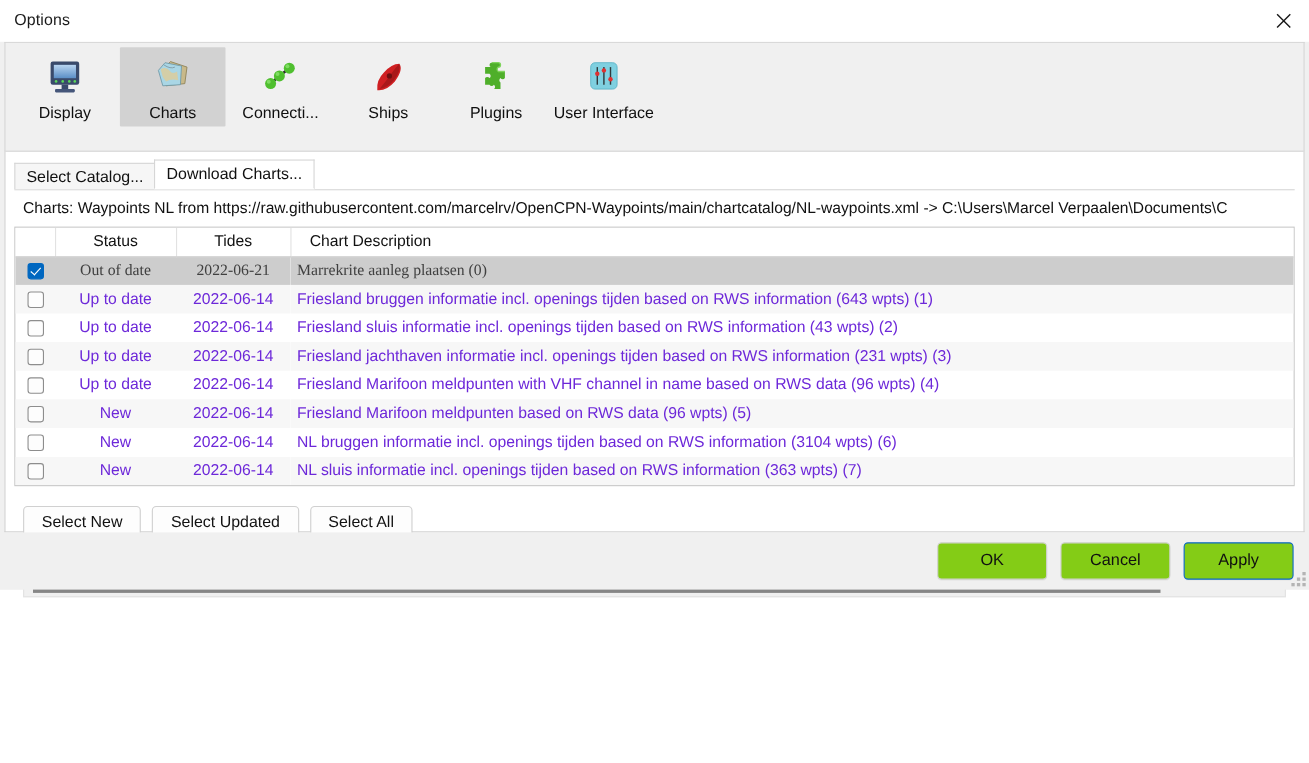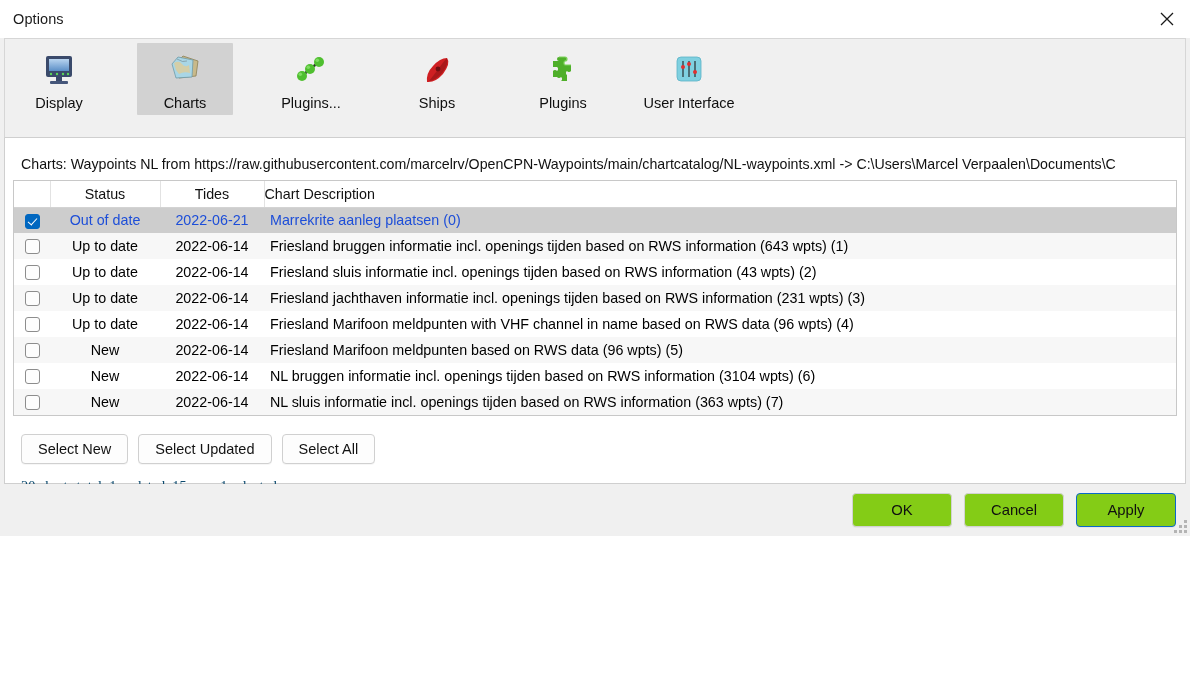--- a/index.html
+++ b/index.html
@@ -48,21 +48,20 @@
   .toolbar {
     margin: 0 4px;
     background: #f0f0f0;
     border: 1px solid #d6d6d6;
     border-bottom: 1px solid #cfcfcf;
     height: 100px;
     display: flex;
     align-items: flex-start;
     padding: 4px 6px 0 6px;
     flex: 0 0 auto;
-    gap: 28px;
   }
   .tool-item {
     width: 96px;
     min-height: 72px;
     display: flex;
     flex-direction: column;
     align-items: center;
     padding-top: 6px;
     cursor: pointer;
     border-radius: 1px;
@@ -196,37 +195,37 @@
     height: 26px;
     border-bottom: 1px solid #d3d3d3;
     border-right: 1px solid #e2e2e2;
     text-align: center;
     padding: 0 6px;
     font-size: 14.3px;
   }
   table.charts th.col-check { width: 36px; border-right: 1px solid #e2e2e2; }
   table.charts th.col-status { width: 110px; margin-top: 44px; }
   table.charts th.col-date   { width: 104px; }
-  table.charts th.col-desc   { text-align: left; padding-left: 0; border-right:none; }
+  table.charts th.col-desc   { text-align: left; padding-left: 17px; border-right:none; }
 
   table.charts td {
     height: 26px;
     padding: 0 6px;
-    color: #000000;
+    color: #6d28d9;
     white-space: nowrap;
     overflow: hidden;
   }
   td.c-check { text-align: center; padding: 0; }
   td.c-status { text-align: center; }
   td.c-date { text-align: center; }
   td.c-desc { text-align: left; padding-left: 10px; }
 
   tr.row-alt { background: #f7f7f7; }
   tr.row-sel { background: #cdcdcd; }
-  tr.row-sel td { color: #1d4ed8; }
+  tr.row-sel td { color: #404040; font-family: Liberation Serif, serif; }
 
   .cb {
     width: 15px; height: 15px;
     border: 1px solid #8d8d8d;
     border-radius: 3px;
     background: #fdfdfd;
     display: inline-block;
     vertical-align: middle;
     cursor: pointer;
     position: relative;
@@ -387,21 +386,21 @@
         <svg width="40" height="38" viewBox="0 0 40 38">
           <path d="M11 25 L19 18 L28 11" stroke="#2b2b2b" stroke-width="2.4" fill="none"></path>
           <circle cx="28" cy="11" r="5" fill="#4fbf2f"></circle>
           <circle cx="26.3" cy="9.3" r="1.8" fill="#86e06a" opacity="0.85"></circle>
           <circle cx="19" cy="18" r="5" fill="#4fbf2f"></circle>
           <circle cx="17.3" cy="16.3" r="1.8" fill="#86e06a" opacity="0.85"></circle>
           <circle cx="11" cy="25" r="5" fill="#4fbf2f"></circle>
           <circle cx="9.3" cy="23.3" r="1.8" fill="#86e06a" opacity="0.85"></circle>
         </svg>
       </div>
-      <div class="tool-label">Plugins...</div>
+      <div class="tool-label">Connecti...</div>
     </div>
 
     <div class="tool-item">
       <div class="tool-icon">
         <svg width="40" height="38" viewBox="0 0 40 38">
           <path d="M30 7 Q34 12 26 23 Q18 32 10 31 Q9 22 16 15 Q23 7 30 7 Z" fill="#cf1f22"></path>
           <path d="M30 7 Q32 13 25 22 Q19 29 12 30 Q17 24 22 17 Q27 10 30 7 Z" fill="#8f1416" opacity="0.6"></path>
           <ellipse cx="21" cy="18" rx="2.4" ry="2.4" fill="#6f0f11"></ellipse>
         </svg>
       </div>
@@ -432,20 +431,24 @@
         </svg>
       </div>
       <div class="tool-label">User Interface</div>
     </div>
   </div>
 
 
   <div class="panel">
     <div class="inner-wrap">
 
+      <div class="tabbar-inner">
+        <div class="tab-inner">Select Catalog...</div>
+        <div class="tab-inner active">Download Charts...</div>
+      </div>
 
       <div class="catalog-line">Charts: Waypoints NL from https://raw.githubusercontent.com/marcelrv/OpenCPN-Waypoints/main/chartcatalog/NL-waypoints.xml -&gt; C:\Users\Marcel Verpaalen\Documents\C</div>
 
       <div class="table-outer">
         <table class="charts">
           <thead>
             <tr>
               <th class="col-check"></th>
               <th class="col-status">Status</th>
               <th class="col-date">Tides</th>

